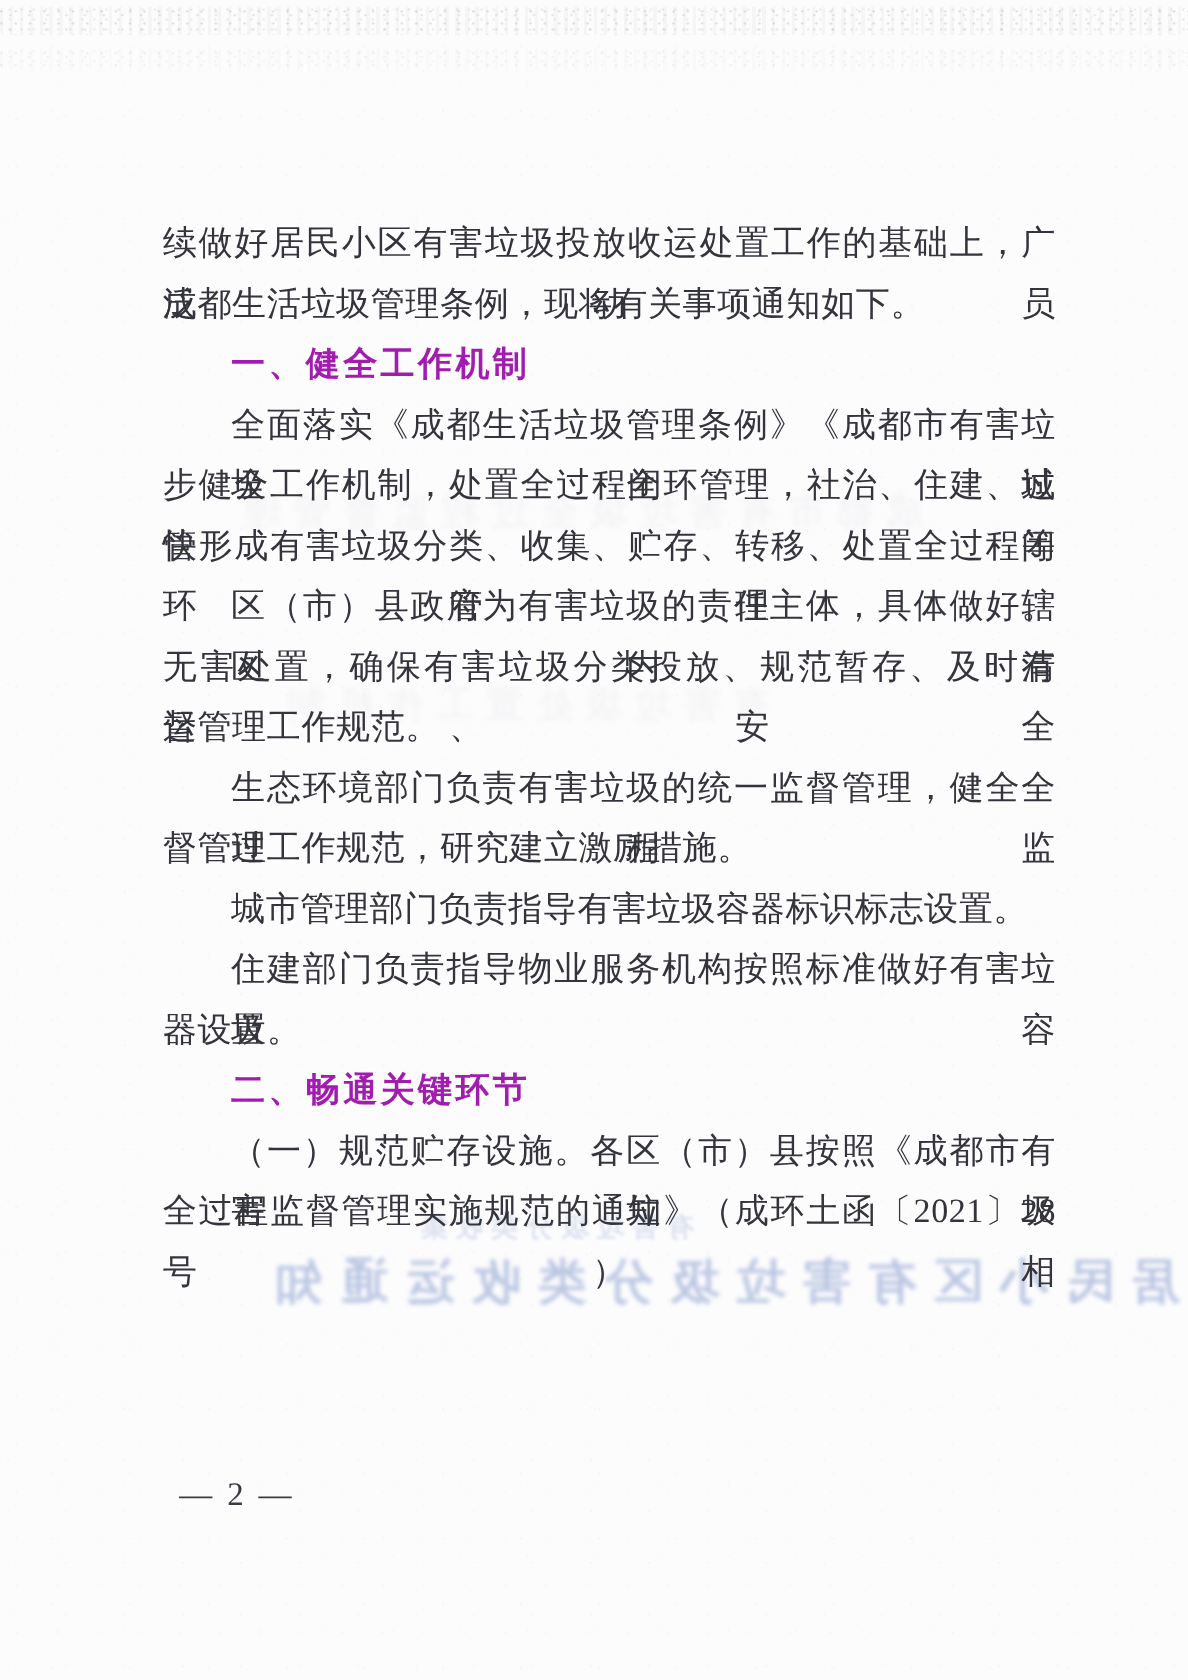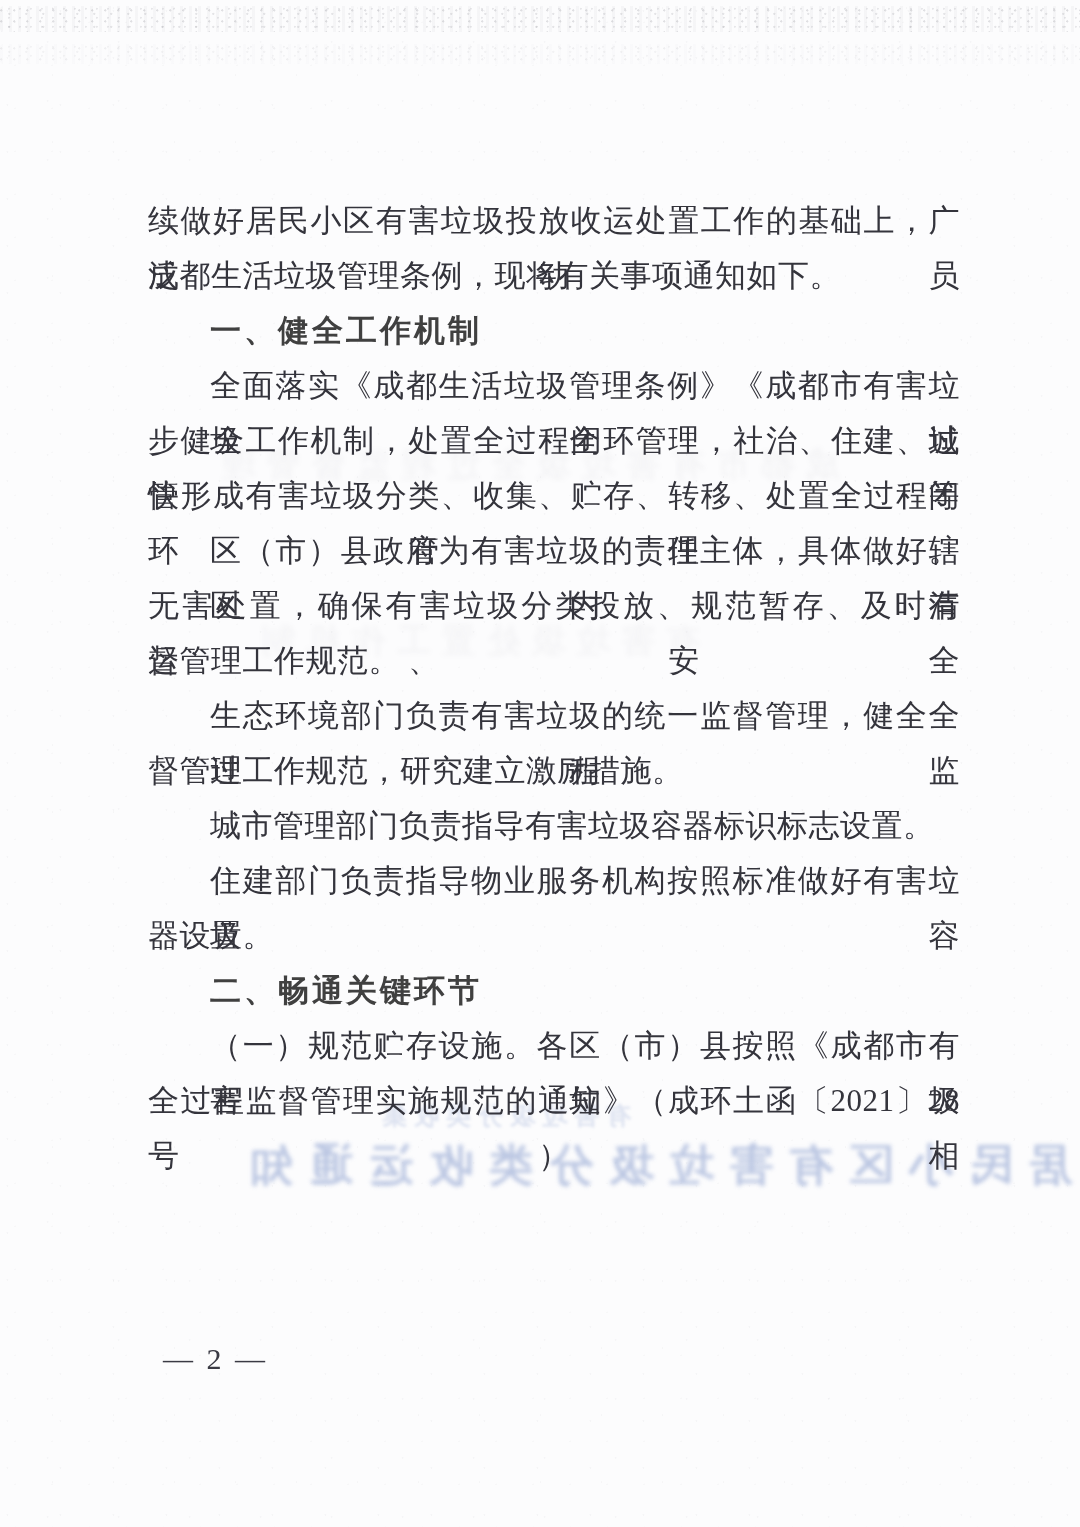--- a/index.html
+++ b/index.html
@@ -57,21 +57,21 @@
     font-size: 31px;
     color: #34343c;
     letter-spacing: 0.5px;
     white-space: normal;
   }
   .line.indent { padding-left: 62px; }
   .line.fill { text-align: justify; text-align-last: justify; }
   .line.heading {
     font-family: "Liberation Sans", "DejaVu Sans", sans-serif;
     font-weight: 700;
-    color: #404040;
+    color: #a21caf;
     letter-spacing: 3px;
   }
 
   .page-number {
     position: absolute;
     left: 163px;
     top: 1339px;
     font-size: 30px;
     line-height: 40px;
     color: #3a3a44;

